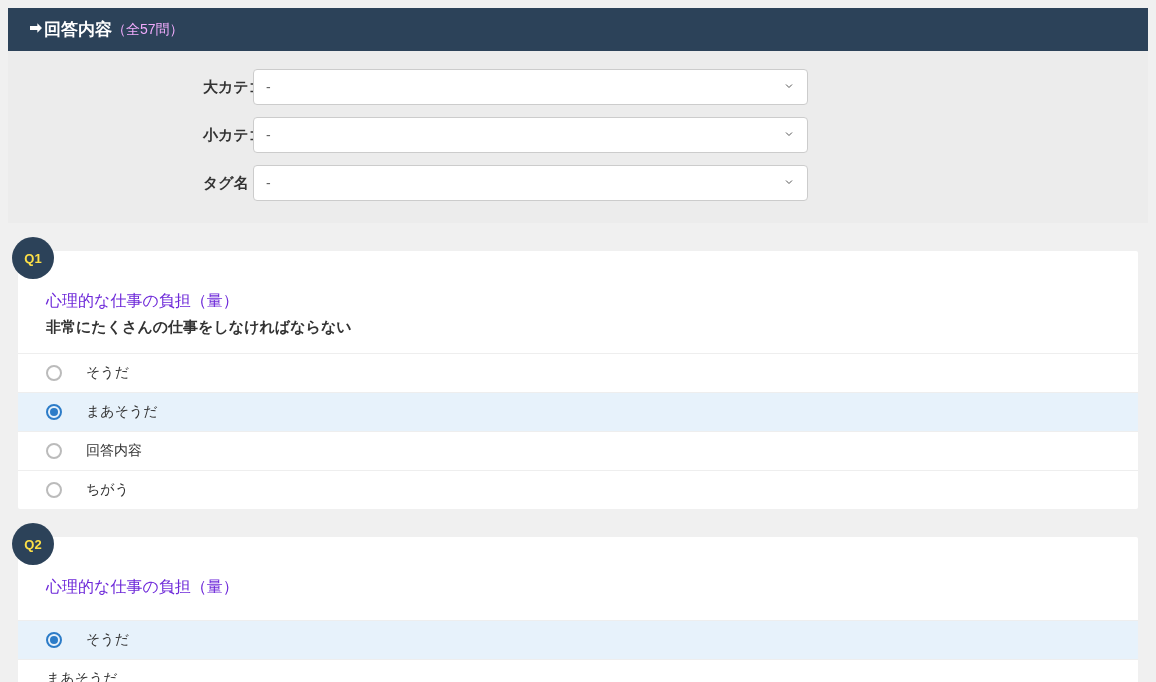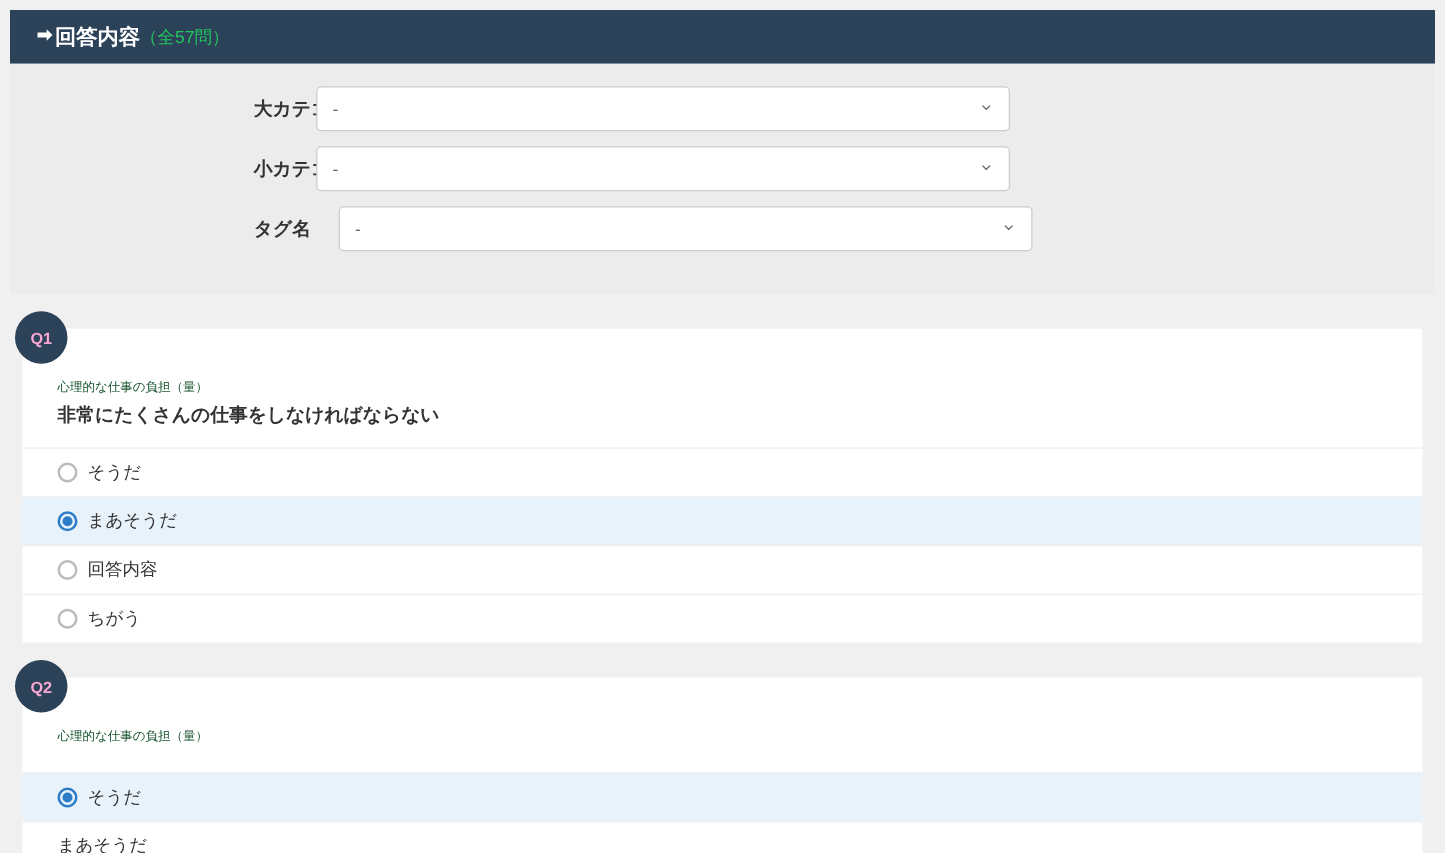--- a/index.html
+++ b/index.html
@@ -20,32 +20,32 @@
       align-items: center;
       gap: 0;
     }
     .header-bar .icon { color: #fff; }
     .header-bar .title {
       font-size: 17px;
       font-weight: bold;
     }
     .header-bar .subtitle {
       font-size: 14px;
-      color: #22c55e;
+      color: #f0abfc;
     }
     .filter-panel {
       background: #ececec;
       padding: 18px 20px 22px 20px;
     }
     .filter-row {
       display: flex;
       align-items: center;
       margin-bottom: 12px;
     }
-    .filter-row:last-child { margin-bottom: 12px; gap: 18px; }
+    .filter-row:last-child { margin-bottom: 0; }
     .filter-label {
       width: 200px;
       padding-left: 175px;
       font-weight: bold;
       font-size: 15px;
       color: #333;
       white-space: nowrap;
     }
     .filter-select {
       flex: 0 0 auto;
@@ -73,47 +73,47 @@
       background: #fff;
       border-radius: 2px;
     }
     .badge {
       position: absolute;
       left: -6px;
       top: -14px;
       width: 42px;
       height: 42px;
       background: #2c4259;
-      color: #f9a8d4;
+      color: #fde047;
       border-radius: 50%;
       display: flex;
       align-items: center;
       justify-content: center;
       font-size: 13px;
       font-weight: bold;
       z-index: 2;
     }
     .question-head {
       padding: 40px 28px 16px 28px;
     }
     .question-category {
-      font-size: 10px;
-      color: #14532d;
+      font-size: 16px;
+      color: #6d28d9;
       margin-bottom: 6px;
     }
     .question-text {
       font-size: 15px;
       font-weight: bold;
       color: #333;
       font-family: Liberation Mono, monospace;
     }
     .option-row {
       display: flex;
       align-items: center;
-      gap: 8px;
+      gap: 24px;
       padding: 10px 28px;
       border-top: 1px solid #eee;
       cursor: pointer;
     }
     .option-row.selected {
       background: #e7f2fb;
     }
     .radio {
       width: 16px;
       height: 16px;

